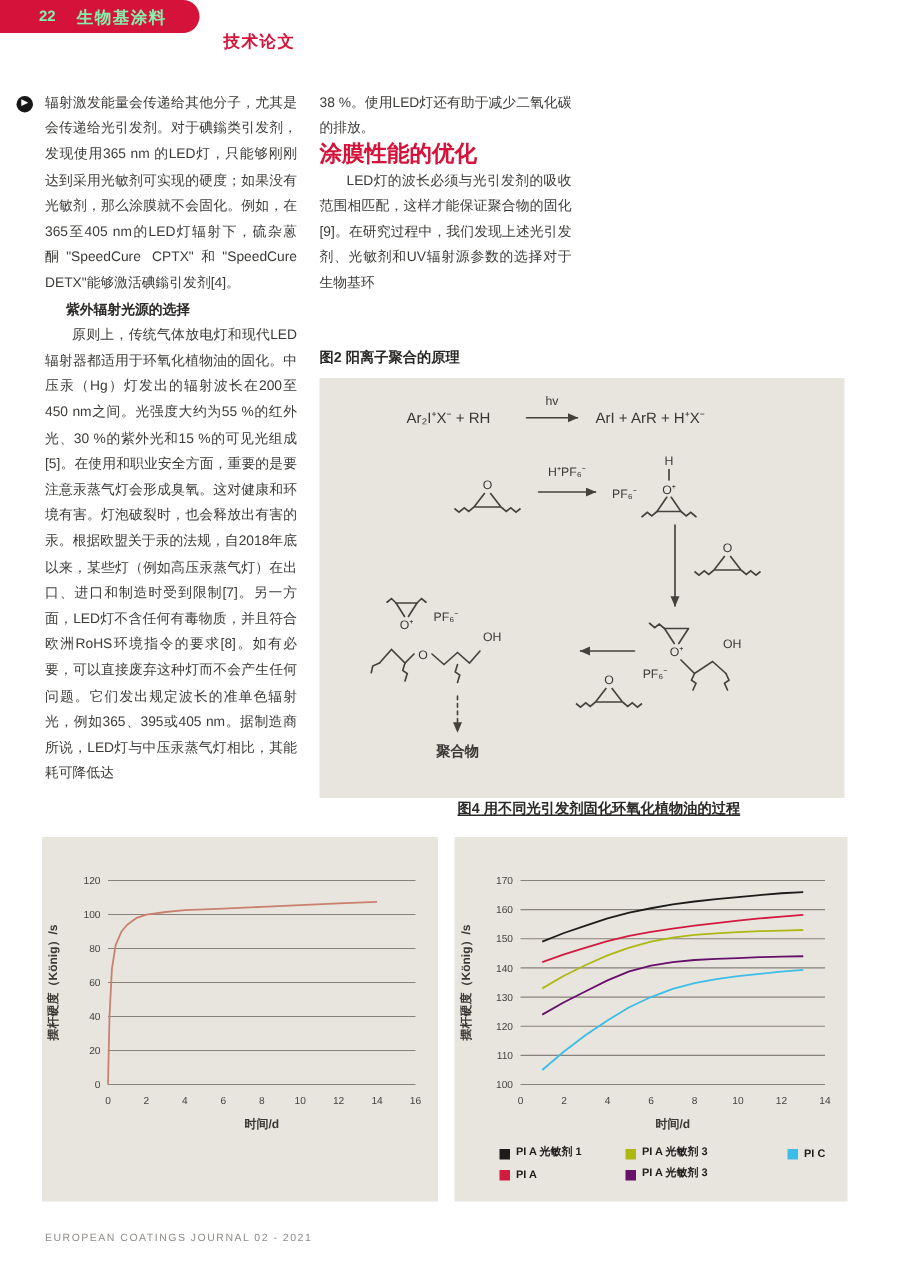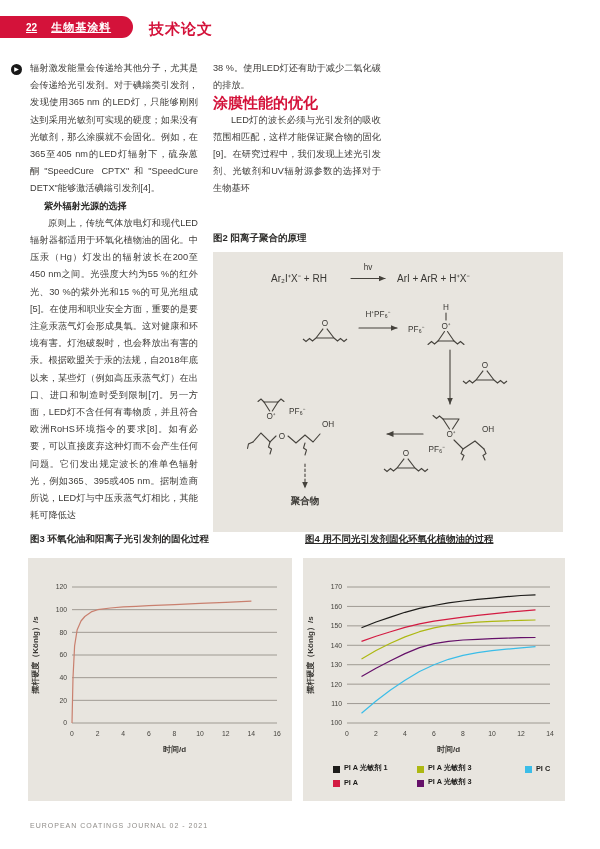--- a/index.html
+++ b/index.html
@@ -1,23 +1,23 @@
 <!DOCTYPE html>
 <html><head>
 <meta charset="utf-8">
 <style>
   html,body{margin:0;padding:0;background:#fff;}
   .page{position:relative;width:600px;height:849px;background:#ffffff;overflow:hidden;
         font-family:"Liberation Sans",sans-serif;color:#3d3b38;}
   
-  .hdr-pill{position:absolute;left:0;top:16px;width:133px;height:22px;background:#d4123a;
-            border-radius:0 11px 11px 0;display:flex;align-items:center;color:#ffffff;font-weight:bold;text-decoration:underline;}
+  .hdr-pill{position:absolute;left:0;top:0;width:133px;height:22px;background:#d4123a;
+            border-radius:0 11px 11px 0;display:flex;align-items:center;color:#86efac;font-weight:bold;}
   .hdr-num{margin-left:26px;font-size:10px;}
   .hdr-sec{margin-left:14px;font-size:11px;letter-spacing:1px;}
-  .hdr-cat{position:absolute;left:149px;top:20px;color:#d4123a;font-weight:bold;font-size:15px;letter-spacing:1px;}
+  .hdr-cat{position:absolute;left:149px;top:20px;color:#d4123a;font-weight:bold;font-size:11px;letter-spacing:1px;}
   
   .col{position:absolute;top:60px;width:168px;font-size:9.2px;line-height:17.2px;text-align:justify;}
   .col p{margin:0;}
   .c1{left:30px;} .c2{left:213px;} .c3{left:397px;}
   .indent{text-indent:18px;}
   .subhead{font-weight:bold;color:#2b2a28;padding-left:14px;margin:4px 0 2px 0;}
   .redhead{font-weight:bold;color:#d4123a;font-size:15px;margin:21px 0 7px 0;}
   .bullet{position:absolute;left:11px;top:64px;width:11px;height:11px;border-radius:50%;
           background:#181818;color:#fff;font-size:6px;line-height:11px;text-align:center;}
   
@@ -127,21 +127,20 @@
         <path class="bond" d="M-13,10 l8,7 l9,-8 l8,7 l7,-8"></path>
         <text x="21" y="1" class="sm">OH</text>
         <path class="bond" d="M-31,16 l-1.5,5 l3,2 l-1.5,5 M4,17 l-1.5,5 l3,2 l-1.5,5 M-48,16 l-4.5,2 l-1,4.5"></path>
       </g>
 
       <line class="bond" x1="92" y1="212" x2="92" y2="236" stroke-dasharray="2.5,2.5" marker-end="url(#ah)"></line>
       <text x="92" y="252" class="poly" text-anchor="middle">聚合物</text>
     </svg>
   </div>
 
-  <div class="figcap" style="left:30px;top:533px;">图3 环氧化油和阳离子光引发剂的固化过程</div>
   <div class="graybox" style="left:28px;top:558px;width:264px;height:243px;">
     <svg id="chart3" class="chart" width="264" height="243">
         <line x1="44" y1="165" x2="249" y2="165" class="grid"></line>
         <text x="39" y="167.4" class="tick" text-anchor="end">0</text>
         <line x1="44" y1="142.33333333333334" x2="249" y2="142.33333333333334" class="grid"></line>
         <text x="39" y="144.73333333333335" class="tick" text-anchor="end">20</text>
         <line x1="44" y1="119.66666666666667" x2="249" y2="119.66666666666667" class="grid"></line>
         <text x="39" y="122.06666666666668" class="tick" text-anchor="end">40</text>
         <line x1="44" y1="97" x2="249" y2="97" class="grid"></line>
         <text x="39" y="99.4" class="tick" text-anchor="end">60</text>

